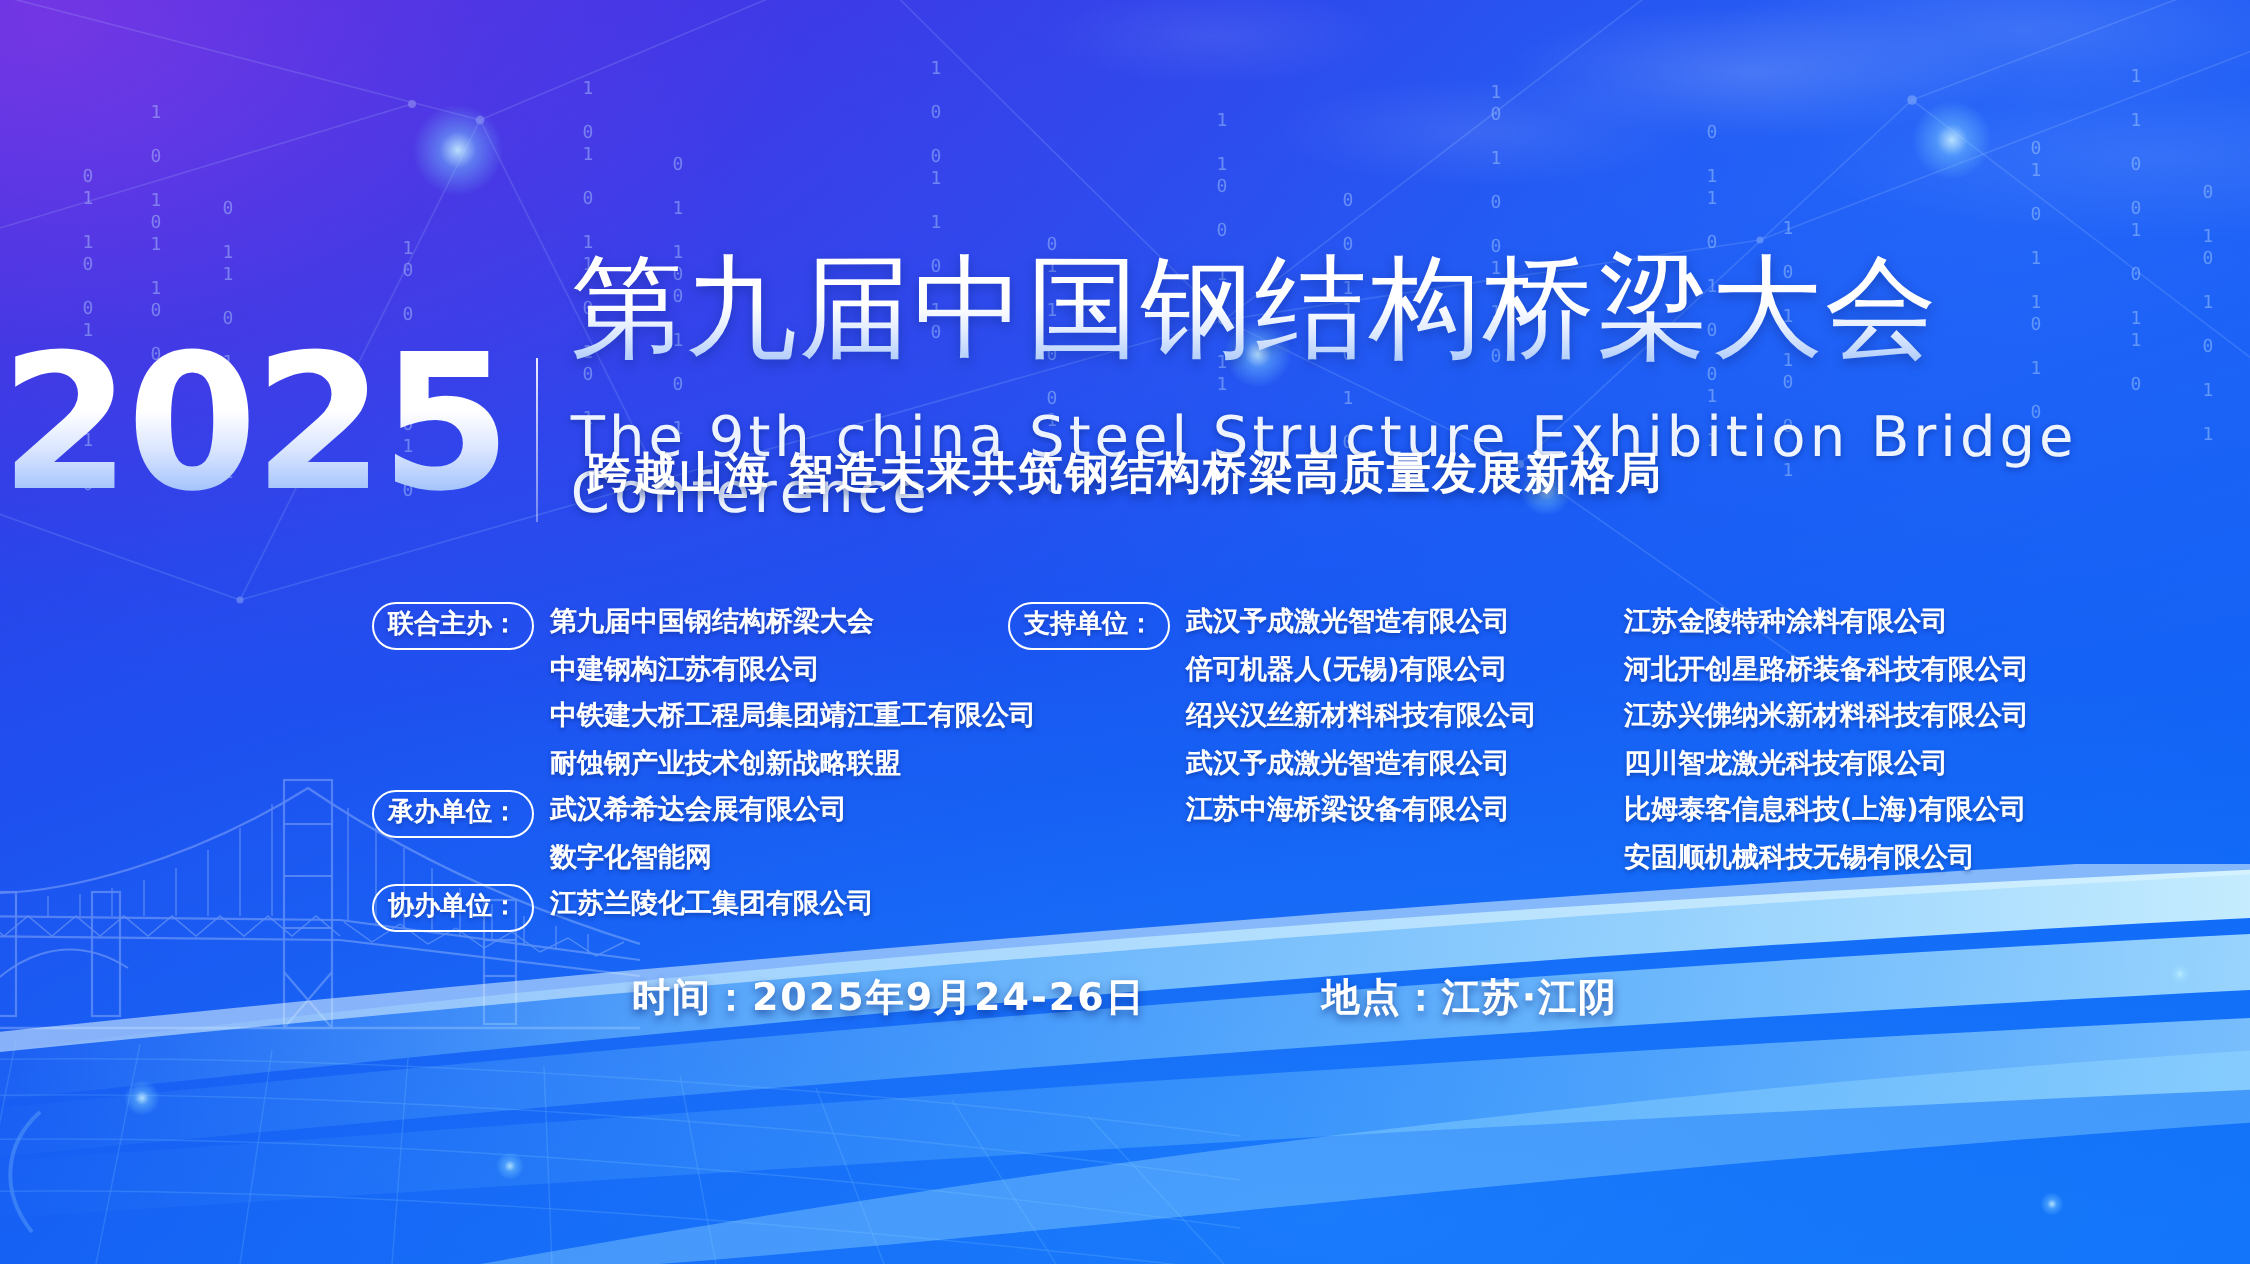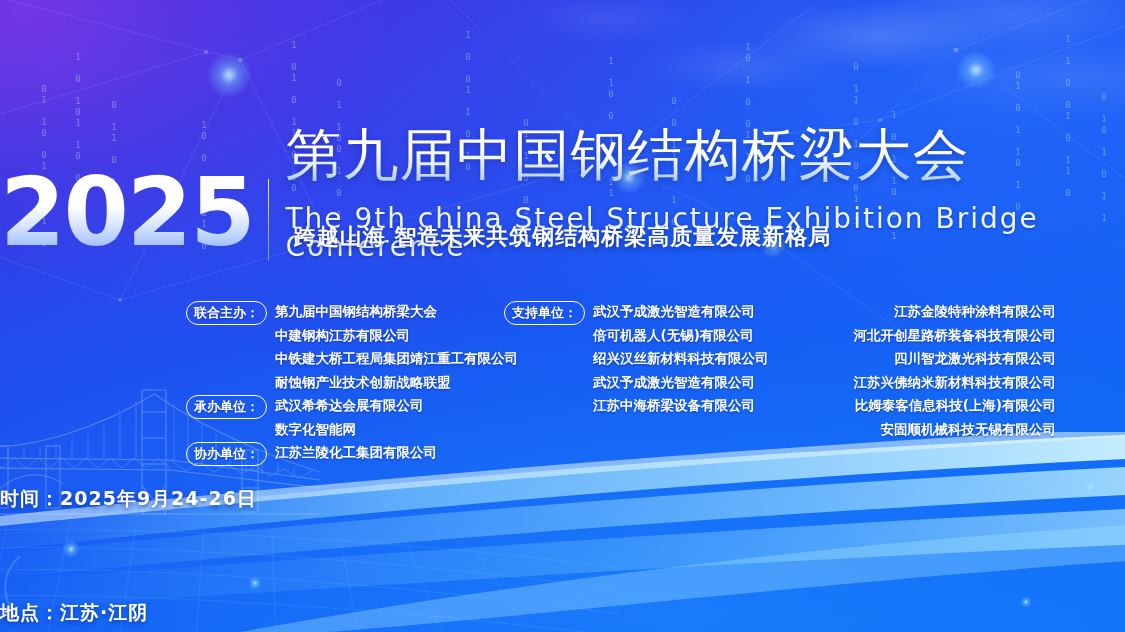--- a/index.html
+++ b/index.html
@@ -146,35 +146,34 @@
     font-weight: 700;
     line-height: 19px;
     color: #ffffff;
     white-space: nowrap;
     margin-right: 8px;
     margin-top: 1px;
     text-shadow: 0 1px 2px rgba(8,35,120,.45);
   }
   .names { flex: 1 1 auto; }
   .names div { white-space: nowrap; }
-  .col-right .names div { white-space: nowrap; text-align: right; }
+  .col-right .names div { white-space: nowrap; }
 
   
   .footer {
     position: absolute;
     left: 0; right: 0; top: 486px;
     display: flex;
     justify-content: center;
     gap: 88px;
     color: #ffffff;
     font-size: 19px;
     font-weight: 700;
     letter-spacing: 1px;
     text-shadow: 0 2px 4px rgba(8,35,120,.6);
-    flex-direction: column;
   }
 </style>
 </head>
 <body>
 
 <div id="banner">
 
   <svg class="layer netlines" viewBox="0 0 1125 632" preserveAspectRatio="none">
     <g stroke="rgba(190,225,255,0.40)" stroke-width="0.8" fill="none">
       <path d="M-30,-10 L240,60 L430,-20"></path>
@@ -376,22 +375,22 @@
             <div>武汉予成激光智造有限公司</div>
             <div>江苏中海桥梁设备有限公司</div>
           </div>
         </div>
       </div>
     <div class="col col-right" id="col-right">
         <div class="grp">
           <div class="names">
             <div>江苏金陵特种涂料有限公司</div>
             <div>河北开创星路桥装备科技有限公司</div>
+            <div>江苏兴佛纳米新材料科技有限公司</div>
             <div>四川智龙激光科技有限公司</div>
-            <div>江苏兴佛纳米新材料科技有限公司</div>
             <div>比姆泰客信息科技(上海)有限公司</div>
             <div>安固顺机械科技无锡有限公司</div>
           </div>
         </div>
       </div>
   </div>
 
   <div class="footer">
     <div>时间：2025年9月24-26日</div>
     <div>地点：江苏·江阴</div>

